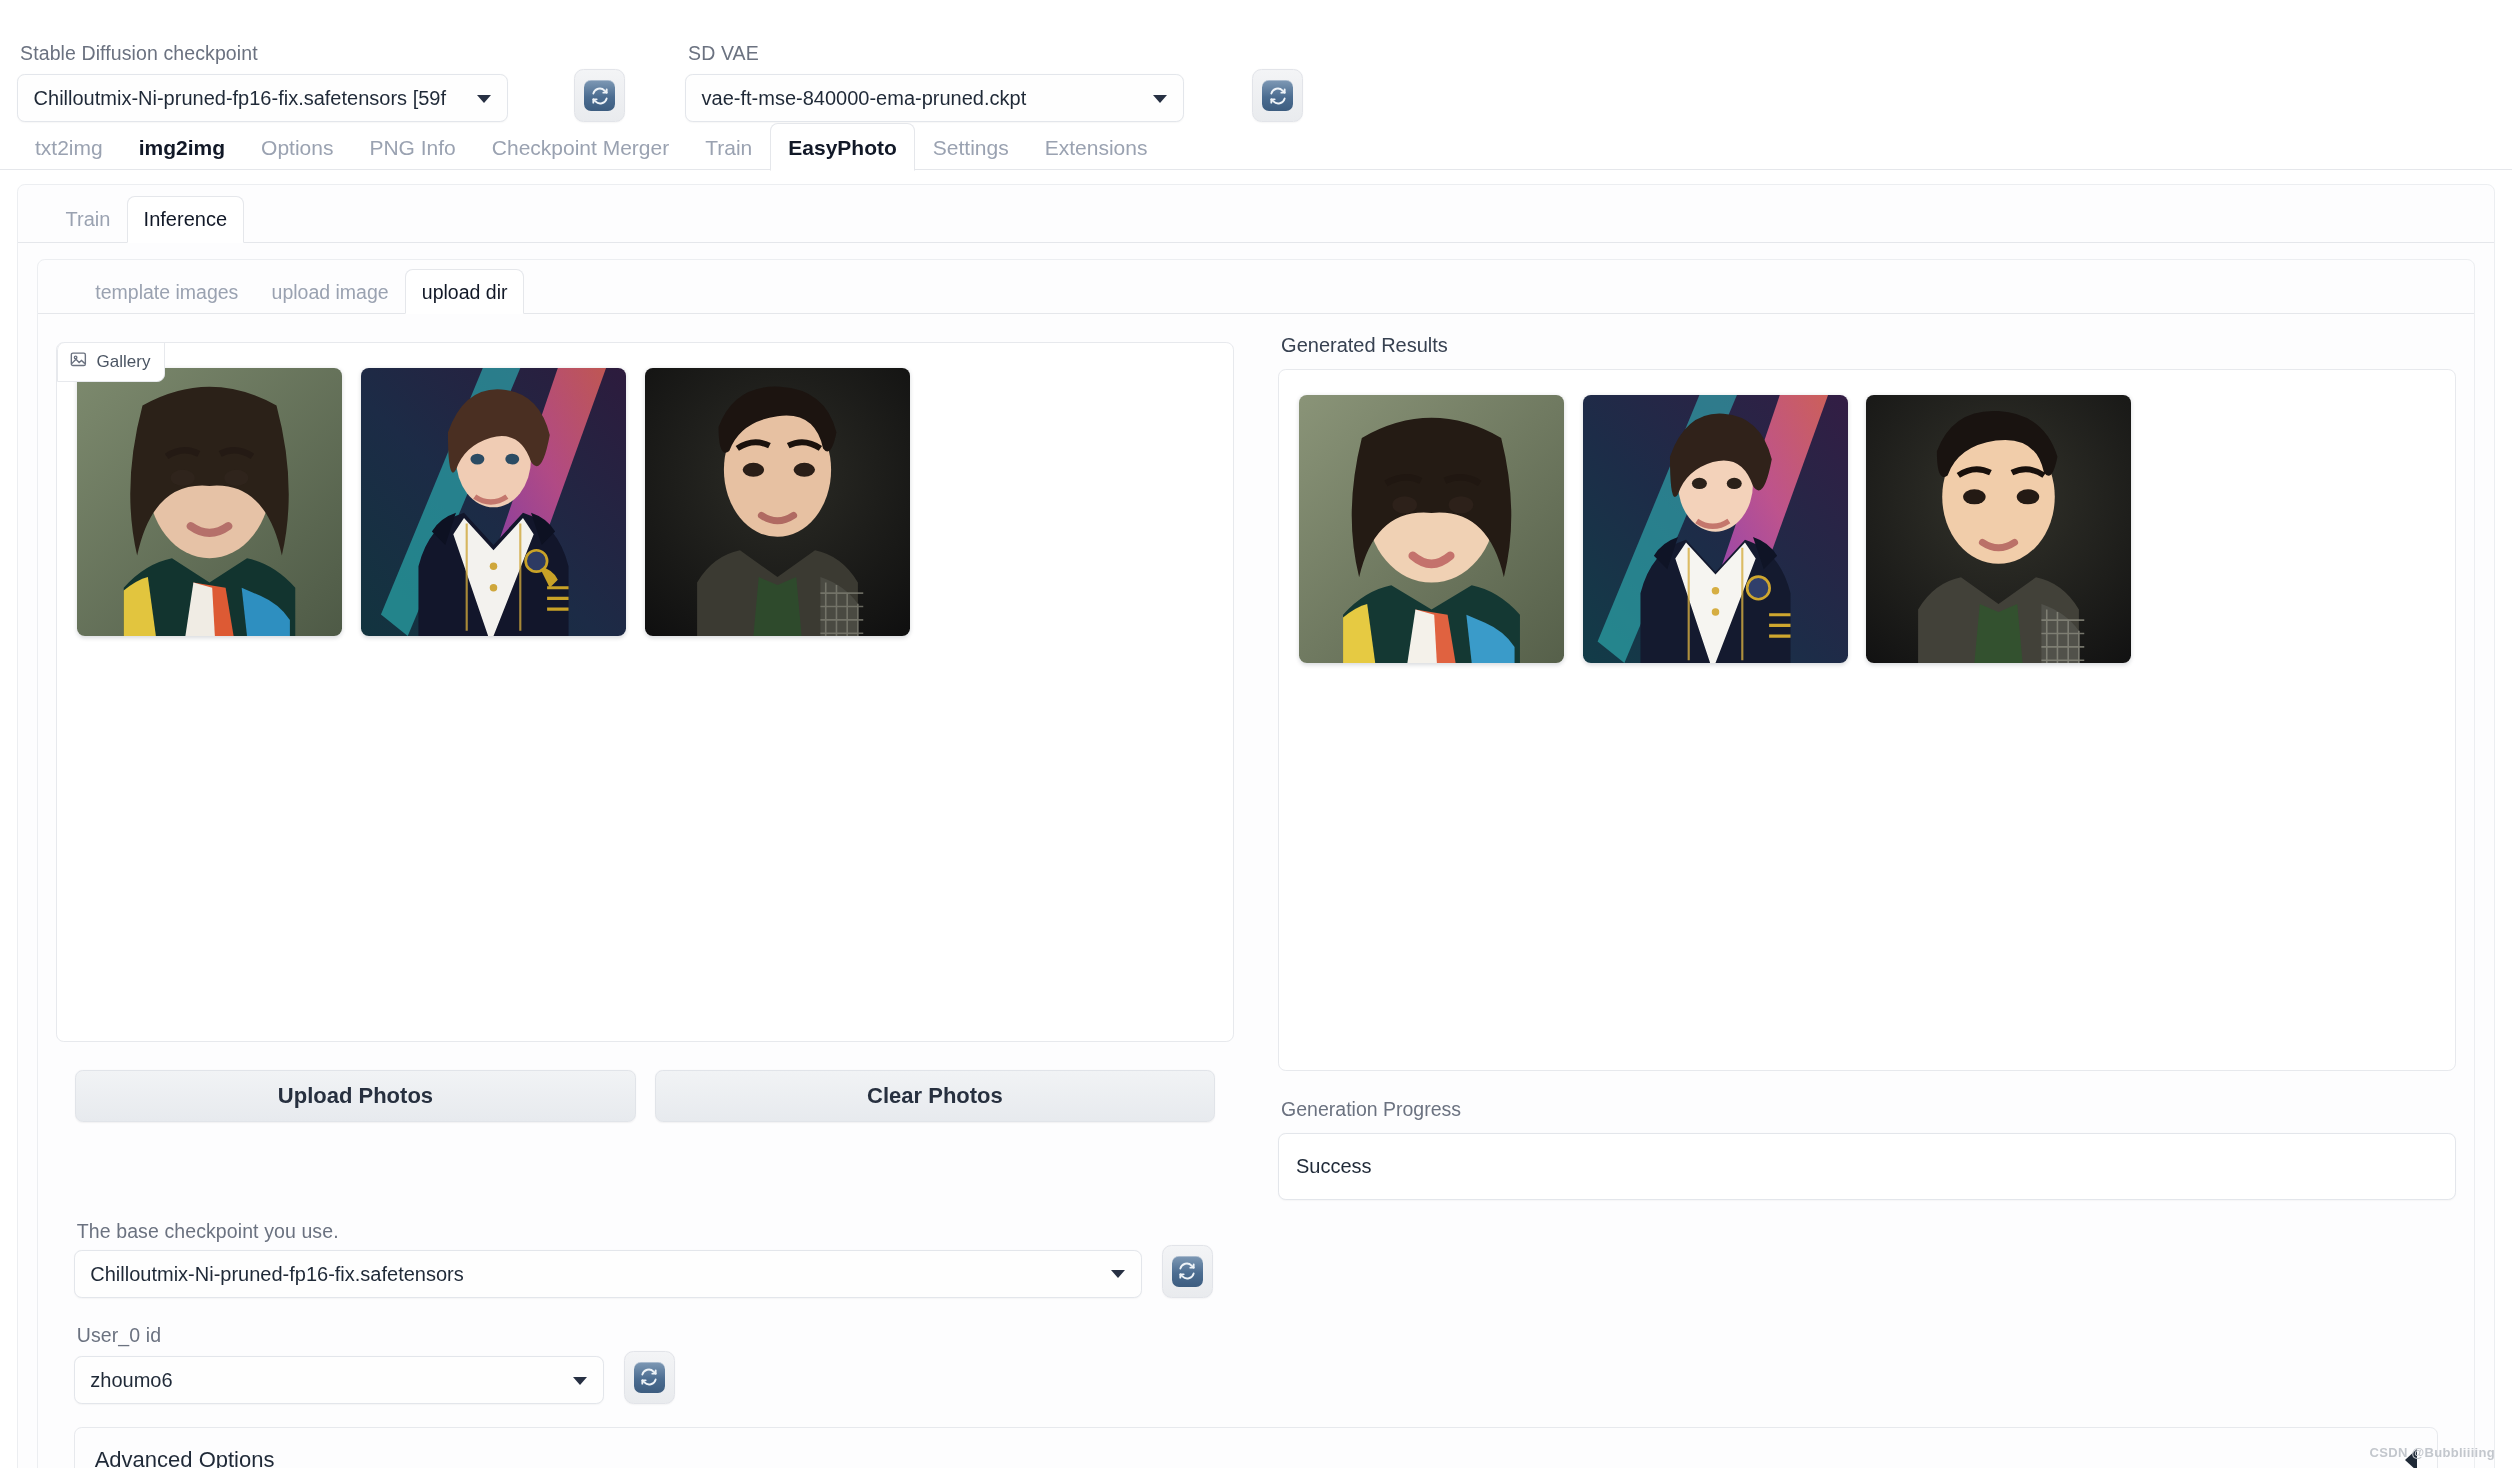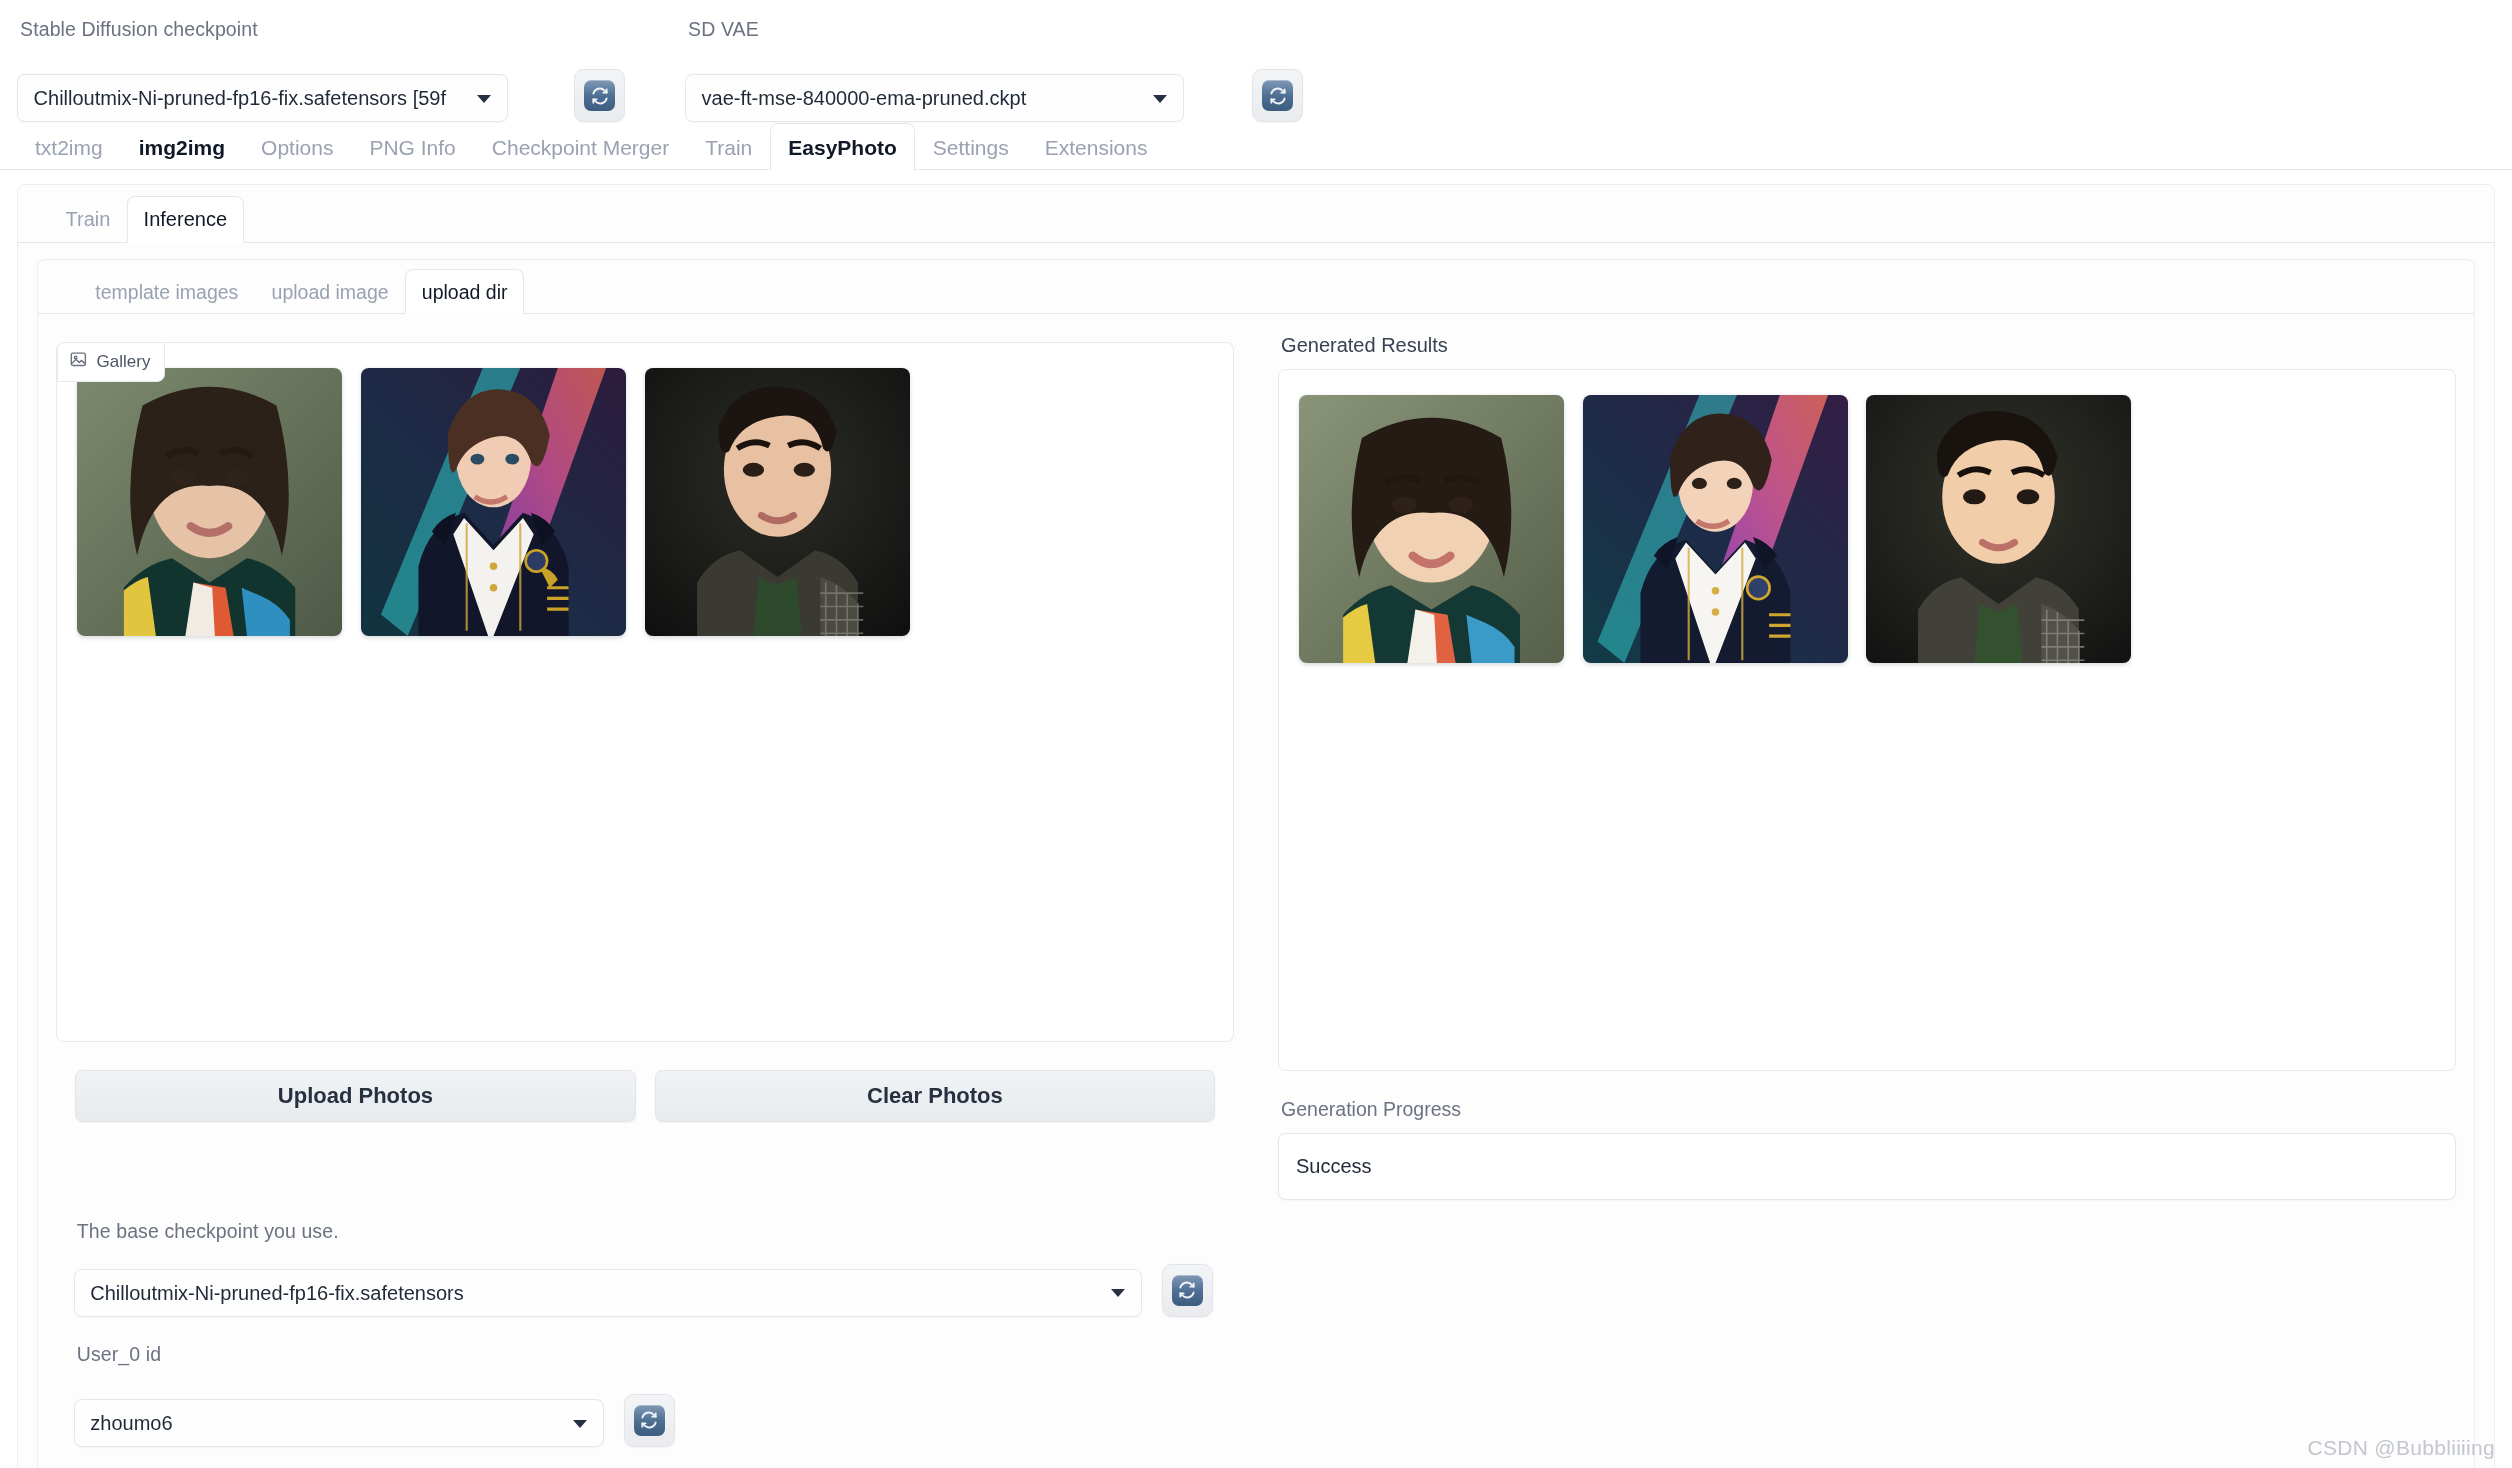--- a/index.html
+++ b/index.html
@@ -16,21 +16,21 @@
     display: flex; align-items: flex-end;
     padding: 11px 0 0 17px;
     gap: 16px;
     height: 122px;
   }
   .field-group { display: flex; flex-direction: column; }
   .field-label {
     font-size: 19.5px; color: #6b7280; line-height: 1.3;
     margin-bottom: 7.8px; padding-left: 3.1px; letter-spacing: 0.1px;
   }
-  .sel-wrap { position: relative; margin-top: 24px; }
+  .sel-wrap { position: relative; }
   select.gr-select, .fake-select {
     appearance: none; -webkit-appearance: none;
     background: #fefefe;
     border: 0.8px solid #e3e6eb;
     border-radius: 7.8px;
     font-size: 20px; color: #1f2937;
     font-family: "Liberation Sans", sans-serif;
     padding: 0 45px 0 15.6px;
     height: 48px; line-height: 47px;
     box-shadow: 0 0.8px 1.6px rgba(0,0,0,.035);
@@ -217,21 +217,21 @@
   .adv-title { font-size: 22px; color: #1f2937; }
   .adv-caret {
     width: 0; height: 0;
     border-top: 11px solid transparent;
     border-bottom: 11px solid transparent;
     border-right: 12.5px solid #1f2937;
   }
 
   .watermark {
     position: absolute; right: 17px; bottom: 9.4px;
-    font-size: 21px; color: #c3c7cd; letter-spacing: 0.3px;
+    font-size: 13px; color: #c3c7cd; letter-spacing: 0.3px; font-weight: bold;
   }
 </style>
 </head>
 <body>
 
 <div class="top-row">
   <div class="field-group">
     <span class="field-label">Stable Diffusion checkpoint</span>
     <div class="sel-wrap">
       <div class="fake-select ckpt-select">Chilloutmix-Ni-pruned-fp16-fix.safetensors [59f</div>

